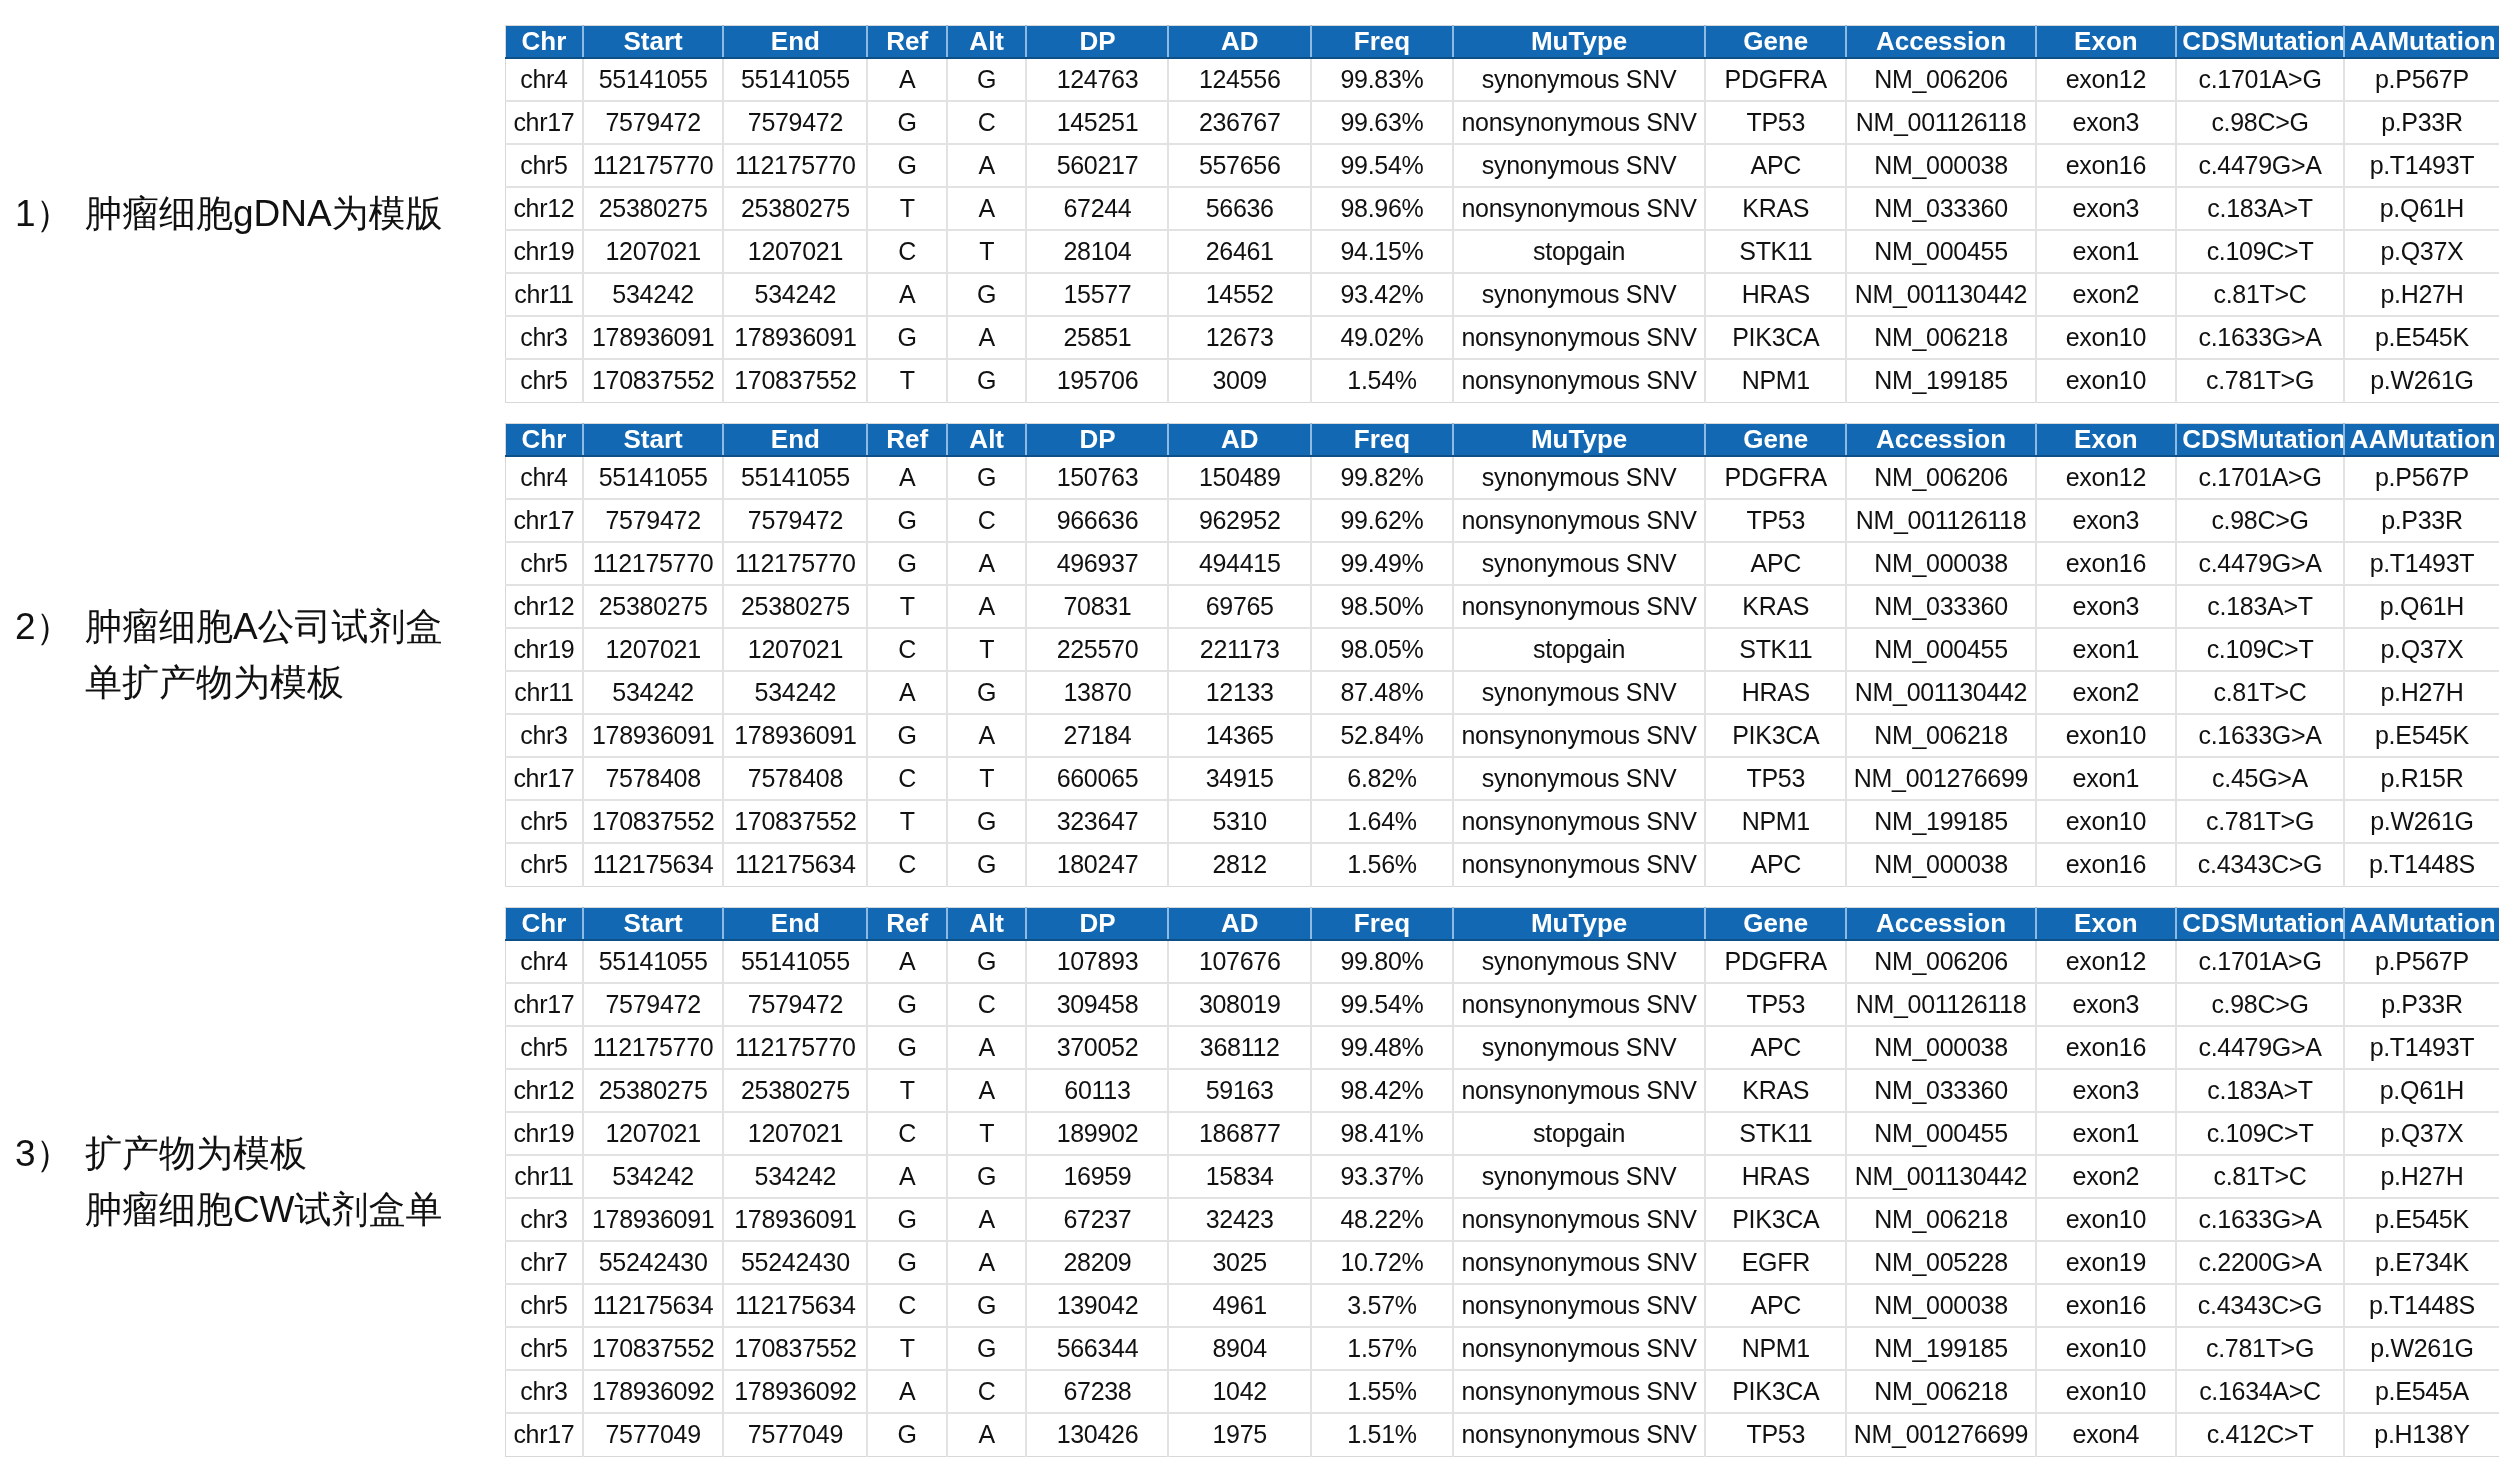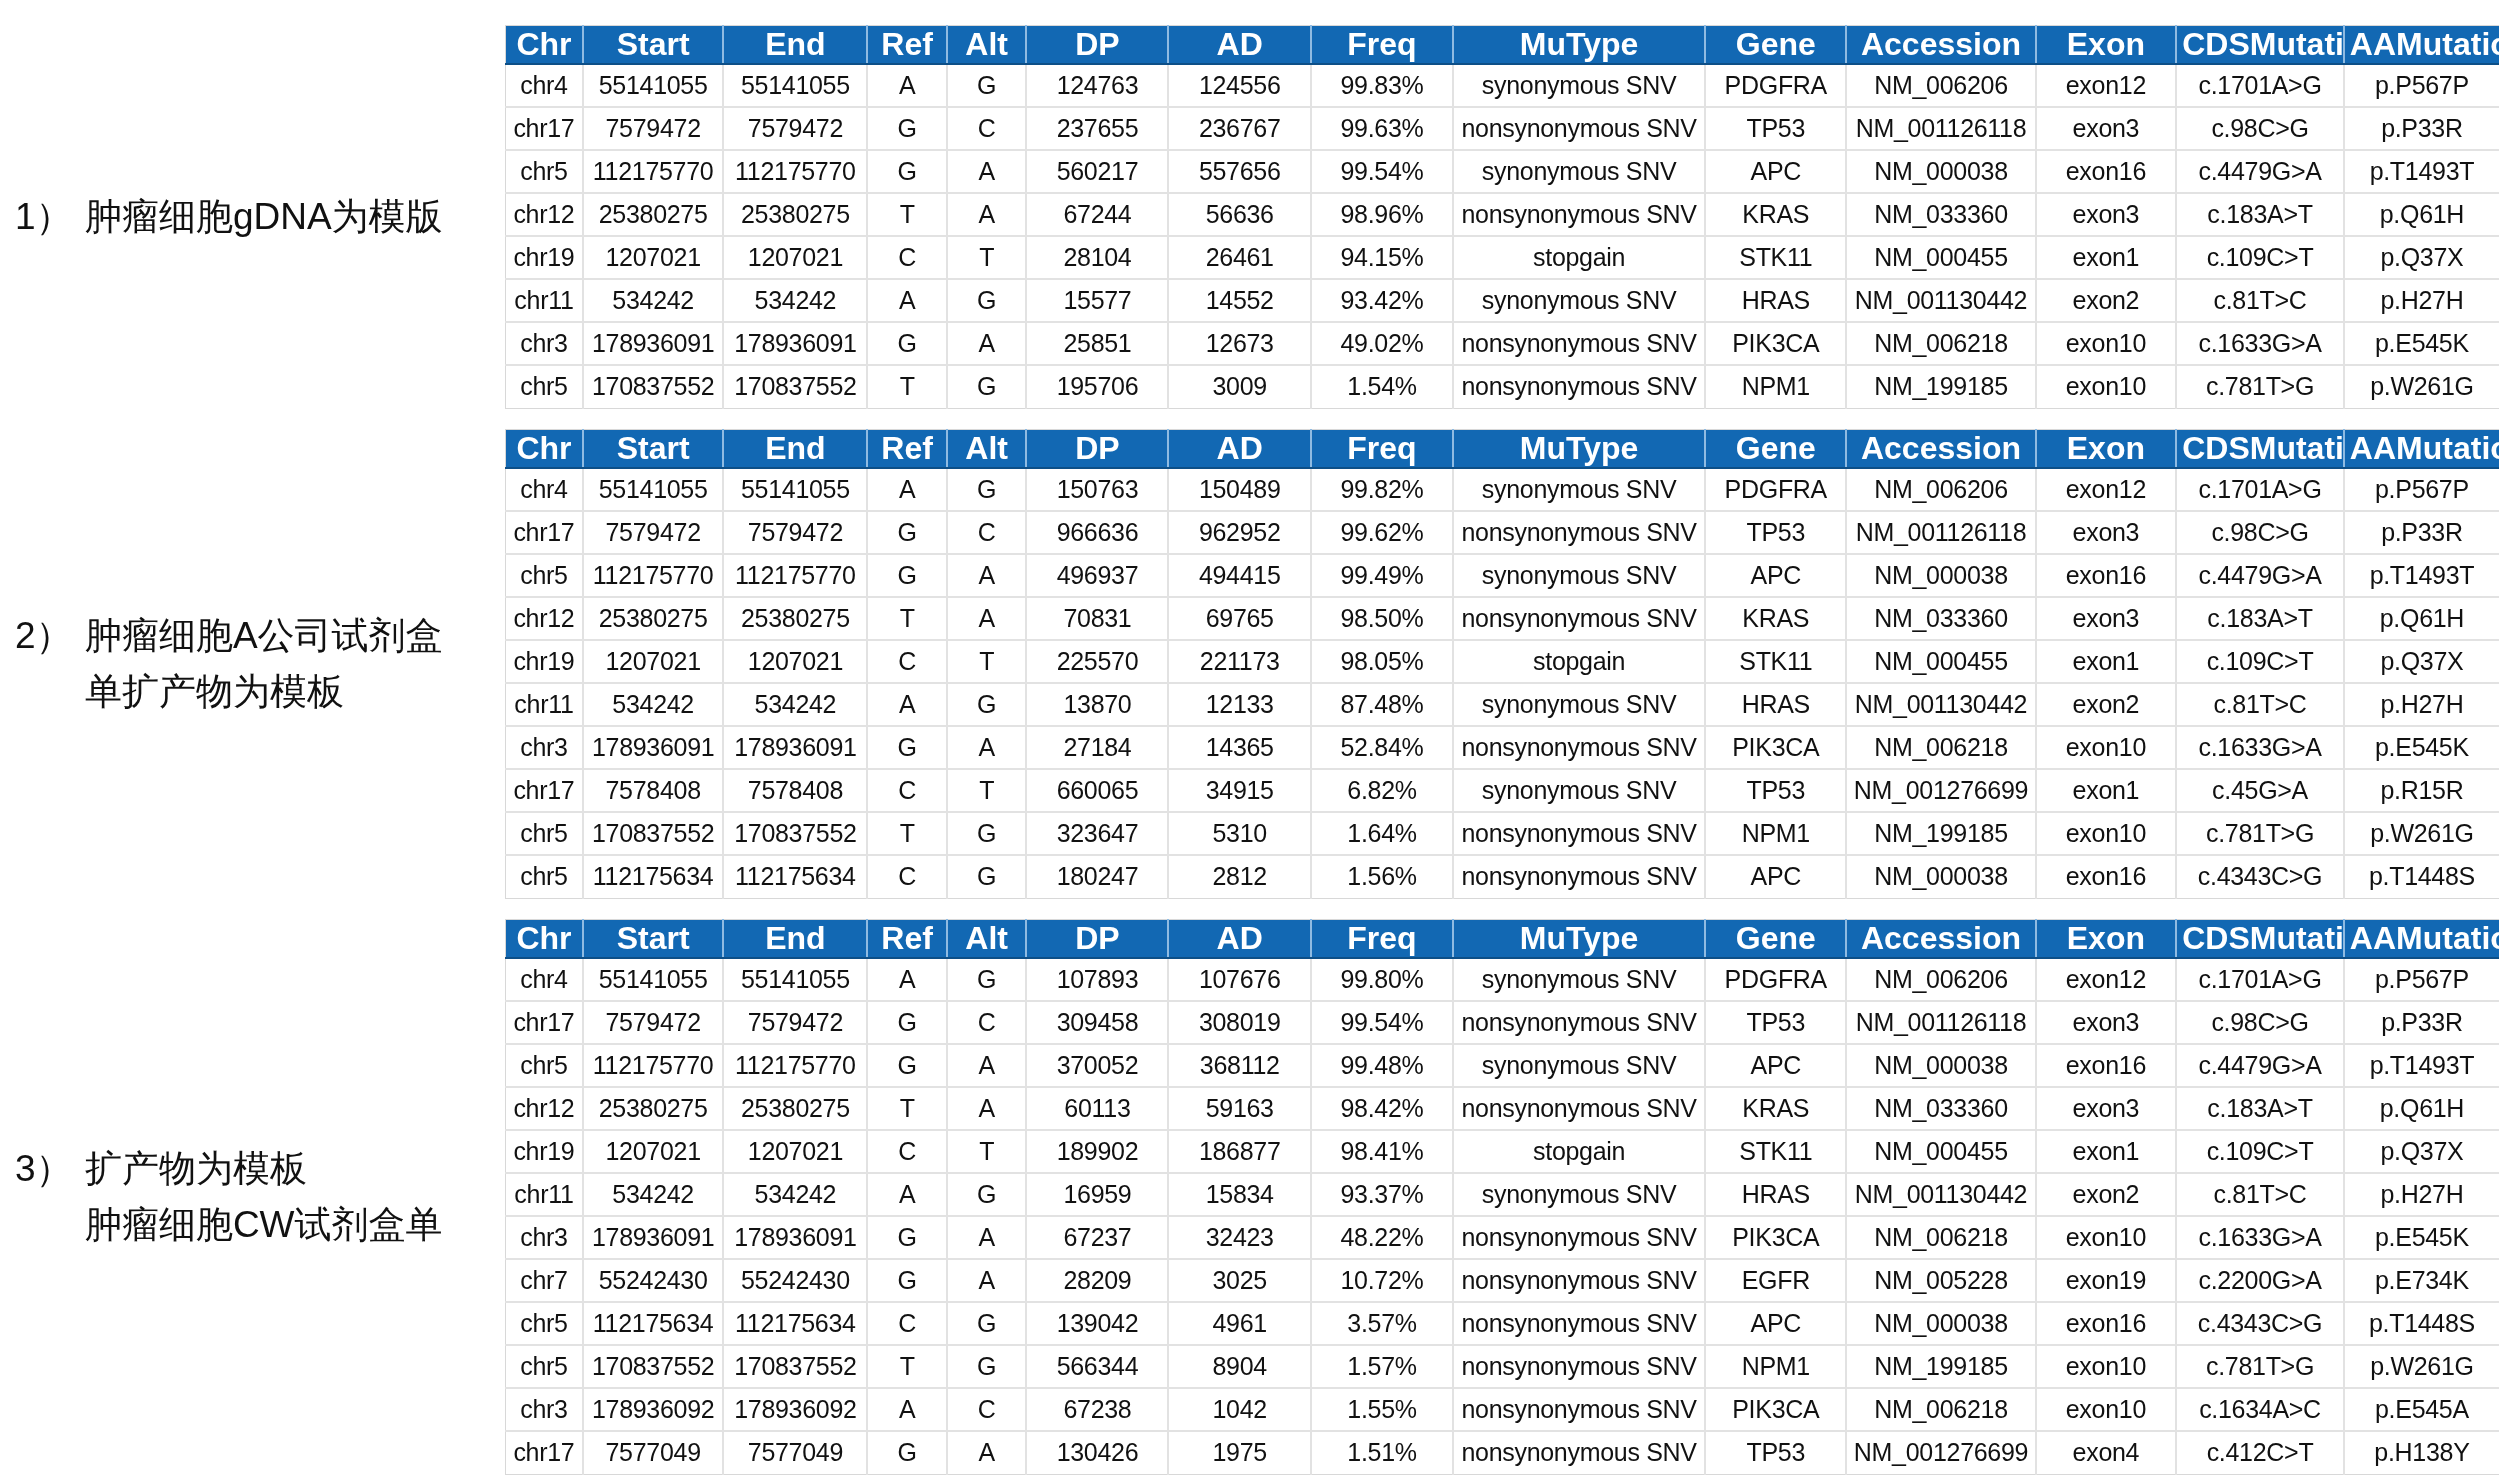--- a/index.html
+++ b/index.html
@@ -28,21 +28,21 @@
   .label-text { display: flex; flex-direction: column; }
   .label-line { font-size: 37px; line-height: 1.5; color: #111111; white-space: nowrap; }
   .table-col { flex: 1 1 auto; }
   table {
     width: 100%; table-layout: fixed;
     border-collapse: collapse;
     border: 1.4px solid #d8d8d8;
   }
   th {
     background: #1268b3; color: #ffffff;
-    font-weight: bold; font-size: 32px;
+    font-weight: bold; font-size: 26px;
     height: 24px; text-align: center; vertical-align: middle;
     border-right: 2.7px solid #8fbbe2;
     border-bottom: 2.7px solid #0d4f87;
     padding: 0 5px;
     overflow: hidden; white-space: nowrap;
   }
   th:last-child { border-right: 1.4px solid #d8d8d8; }
   td {
     background: #ffffff; color: #111111;
     font-size: 25px; letter-spacing: -0.3px;
@@ -122,21 +122,21 @@
               <td>exon12</td>
               <td>c.1701A&gt;G</td>
               <td>p.P567P</td>
             </tr>
             <tr>
               <td>chr17</td>
               <td>7579472</td>
               <td>7579472</td>
               <td>G</td>
               <td>C</td>
-              <td>237655</td>
+              <td>145251</td>
               <td>236767</td>
               <td>99.63%</td>
               <td>nonsynonymous SNV</td>
               <td>TP53</td>
               <td>NM_001126118</td>
               <td>exon3</td>
               <td>c.98C&gt;G</td>
               <td>p.P33R</td>
             </tr>
             <tr>

